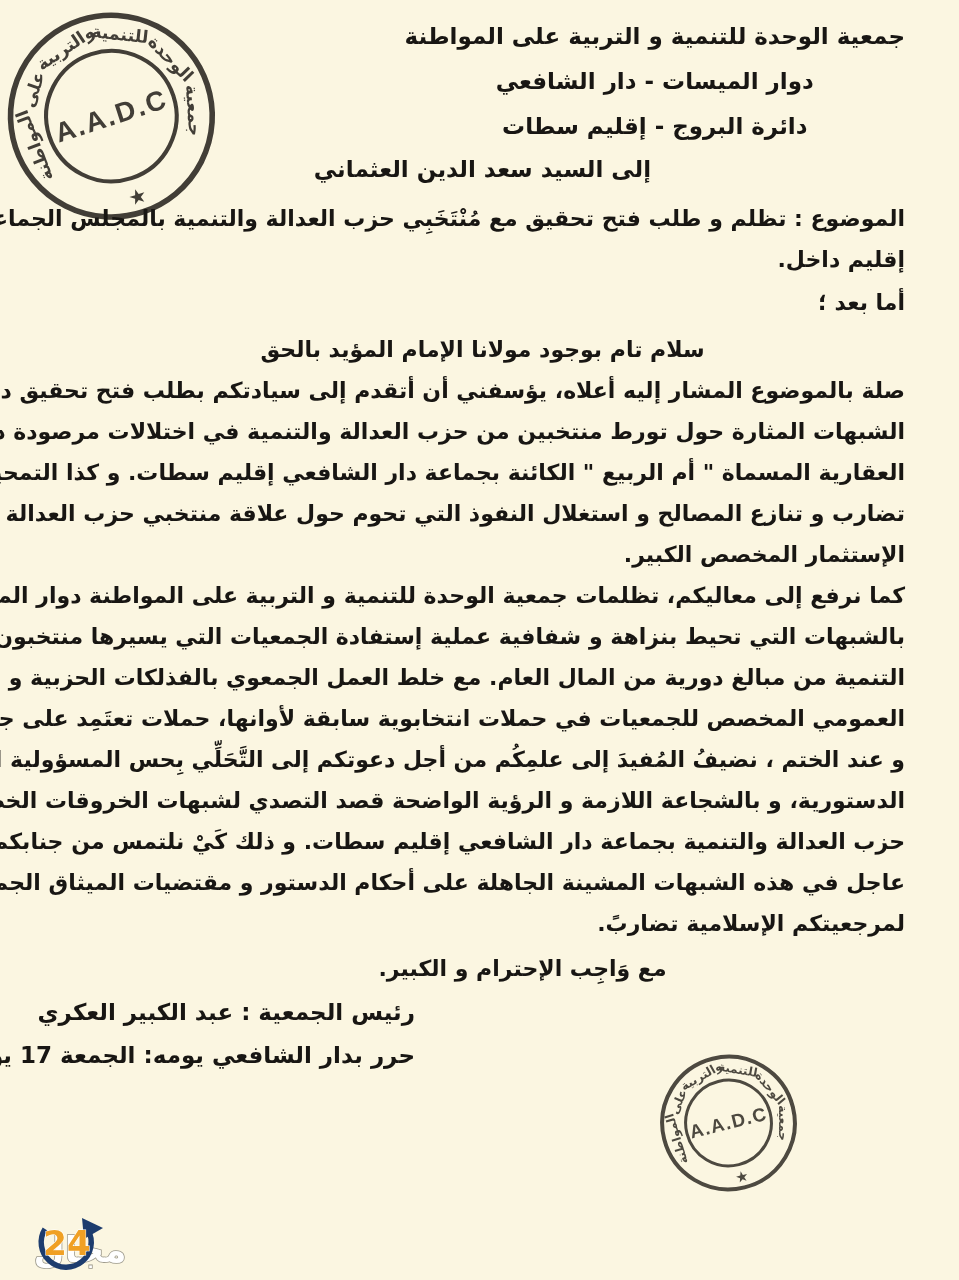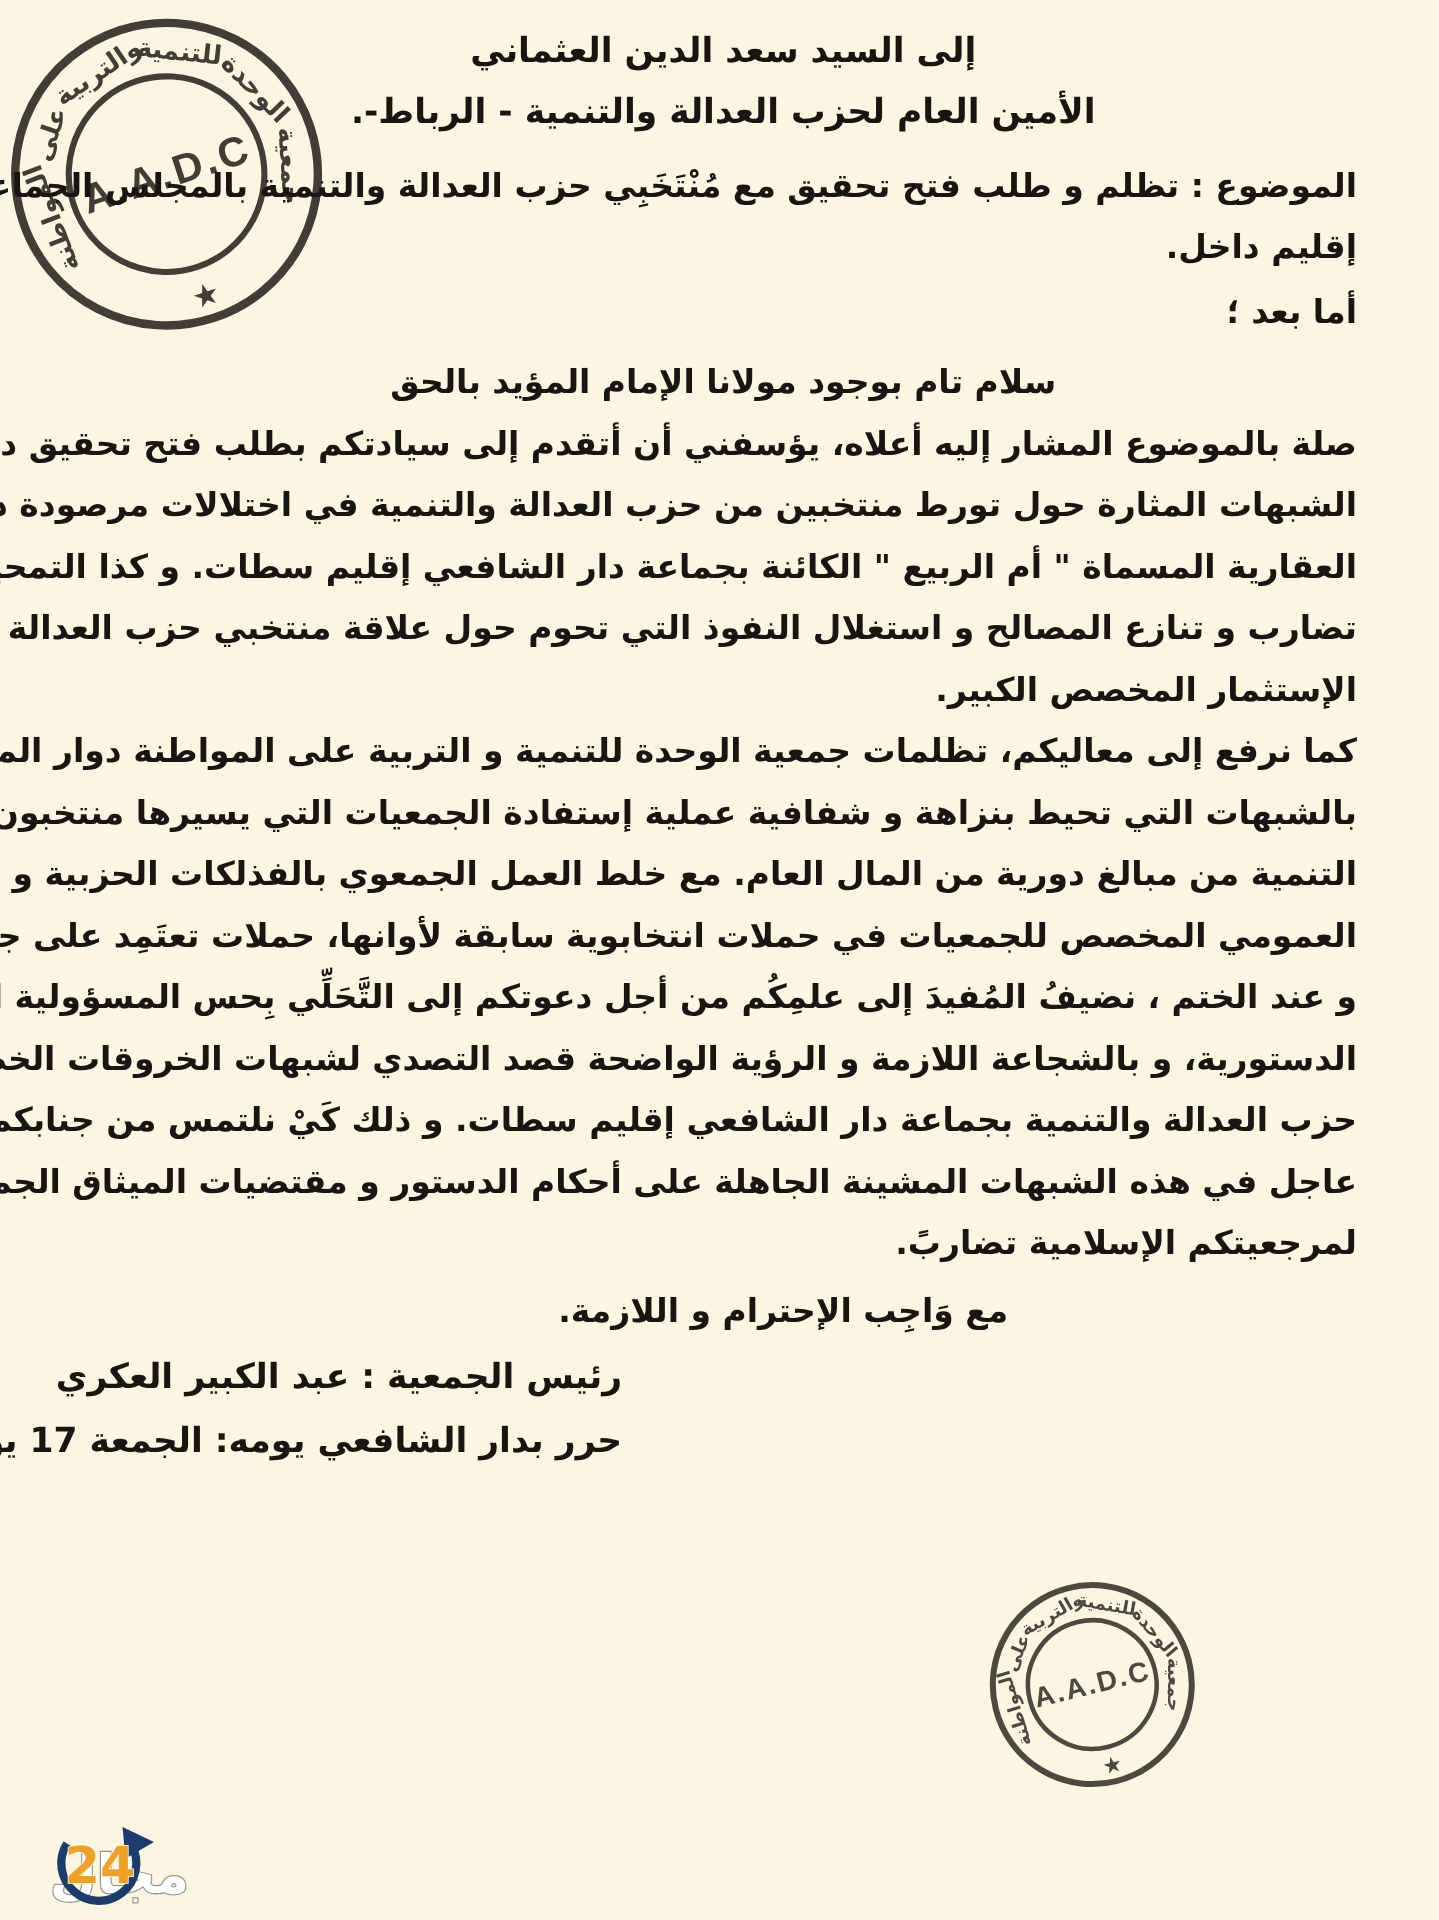--- a/index.html
+++ b/index.html
@@ -75,24 +75,28 @@
       <text transform="rotate(-16 106 106)" x="106" y="31" text-anchor="middle" font-size="18" font-weight="bold">والتربية</text>
       <text transform="rotate(-53 106 106)" x="106" y="31" text-anchor="middle" font-size="18" font-weight="bold">على</text>
       <text transform="rotate(-93 106 106)" x="106" y="31" text-anchor="middle" font-size="18" font-weight="bold">المواطنة</text>
       <text class="latin" x="106" y="115" text-anchor="middle" font-size="28" font-weight="600">A.A.D.C</text>
       <text x="106" y="196" text-anchor="middle" font-size="22">★</text>
     </svg>
   </div>
 
   <div class="content">
 
+    <div class="hdr">
+      <div class="line">جمعية الوحدة للتنمية و التربية على المواطنة</div>
+      <div class="line">دوار الميسات - دار الشافعي</div>
+      <div class="line">دائرة البروج - إقليم سطات</div>
+    </div>
 
     <div class="recipient">
       <div class="line">إلى السيد سعد الدين العثماني</div>
-      <div class="line">الأمين العام لحزب العدالة والتنمية - الرباط-.</div>
     </div>
 
     <div class="subject">
       <div class="line">الموضوع : تظلم و طلب فتح تحقيق مع مُنْتَخَبِي حزب العدالة والتنمية بالمجلس الجماعي لدار الشافعي</div>
       <div class="line">إقليم داخل.</div>
     </div>
 
     <div class="line opening">أما بعد ؛</div>
     <div class="line salutation">سلام تام بوجود مولانا الإمام المؤيد بالحق</div>
 
@@ -112,21 +116,21 @@
     </div>
 
     <div class="para">
       <div class="line">و عند الختم ، نضيفُ المُفيدَ إلى علمِكُم من أجل دعوتكم إلى التَّحَلِّي بِحس المسؤولية الوطنية و</div>
       <div class="line">الدستورية، و بالشجاعة اللازمة و الرؤية الواضحة قصد التصدي لشبهات الخروقات الخطيرة لمنتخبي</div>
       <div class="line">حزب العدالة والتنمية بجماعة دار الشافعي إقليم سطات. و ذلك كَيْ نلتمس من جنابكم فتح تحقيق</div>
       <div class="line">عاجل في هذه الشبهات المشينة الجاهلة على أحكام الدستور و مقتضيات الميثاق الجماعي، و المسيئة</div>
       <div class="line">لمرجعيتكم الإسلامية تضاربً.</div>
     </div>
 
-    <div class="line closing">مع وَاجِب الإحترام و اللازمة.</div>
+    <div class="line closing">مع وَاجِب الإحترام و الكبير.</div>
 
     <div class="sig">
       <div class="line">رئيس الجمعية : عبد الكبير العكري</div>
       <div class="line">حرر بدار الشافعي يومه: الجمعة 17 يوليوز 2021</div>
     </div>
 
   </div>
 
   <div class="watermark">
     <svg width="150" height="72" viewBox="0 0 150 72">

